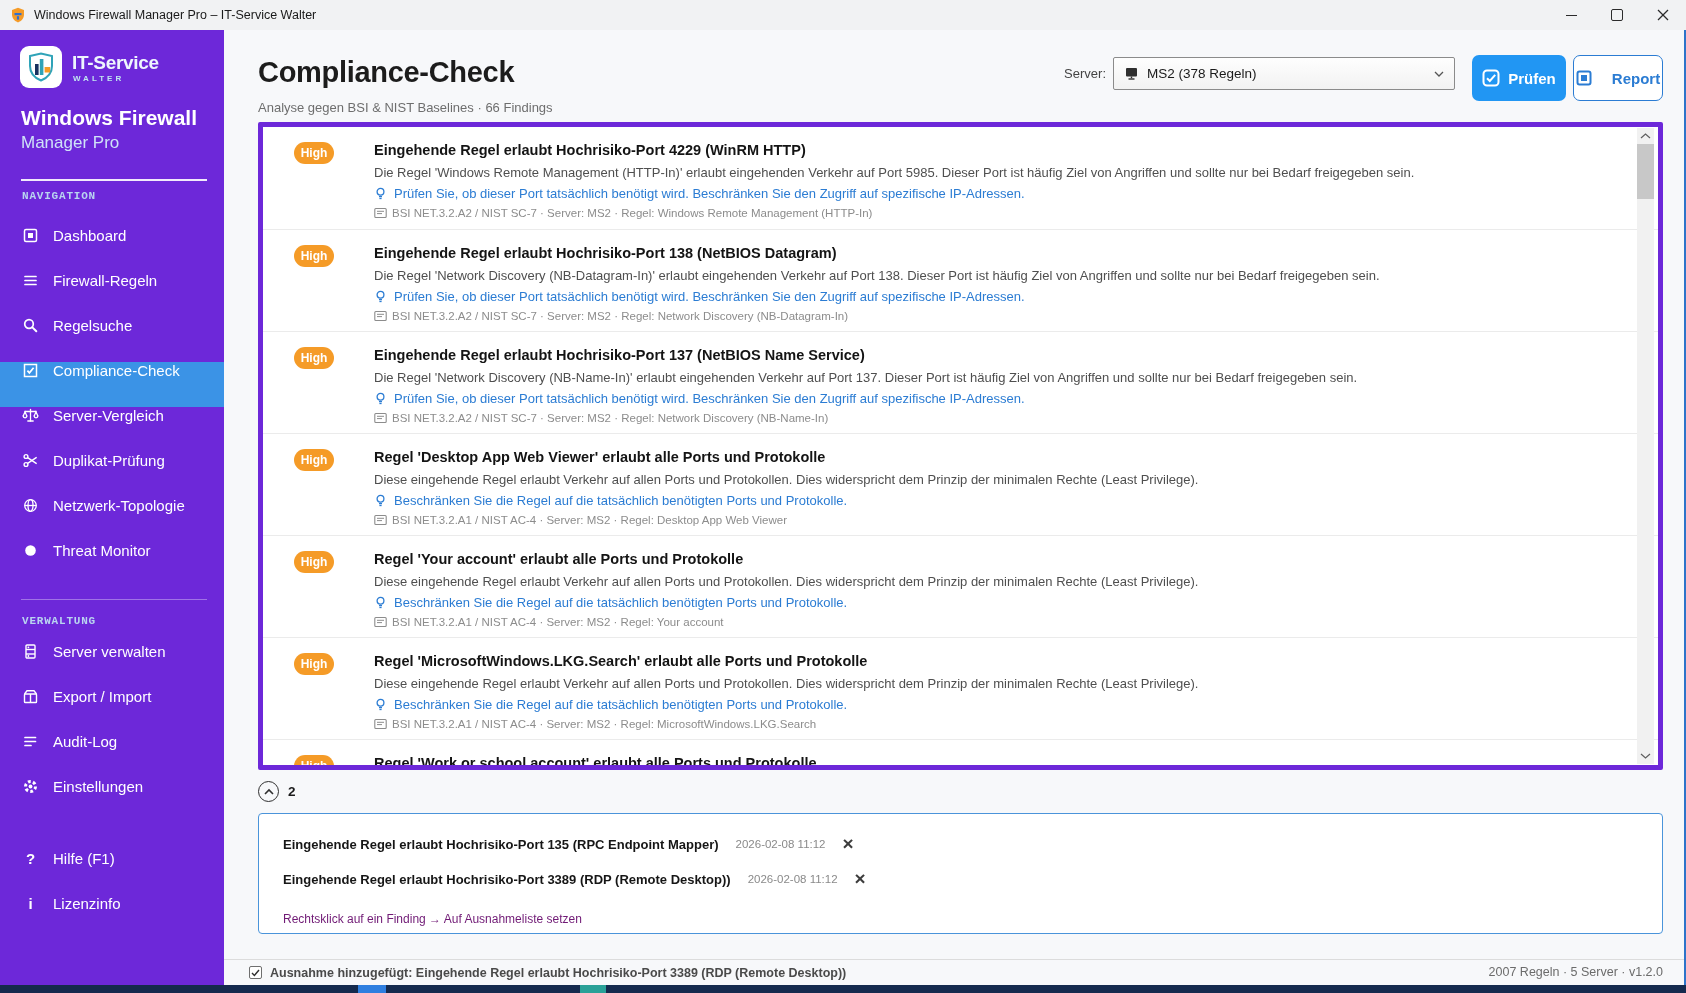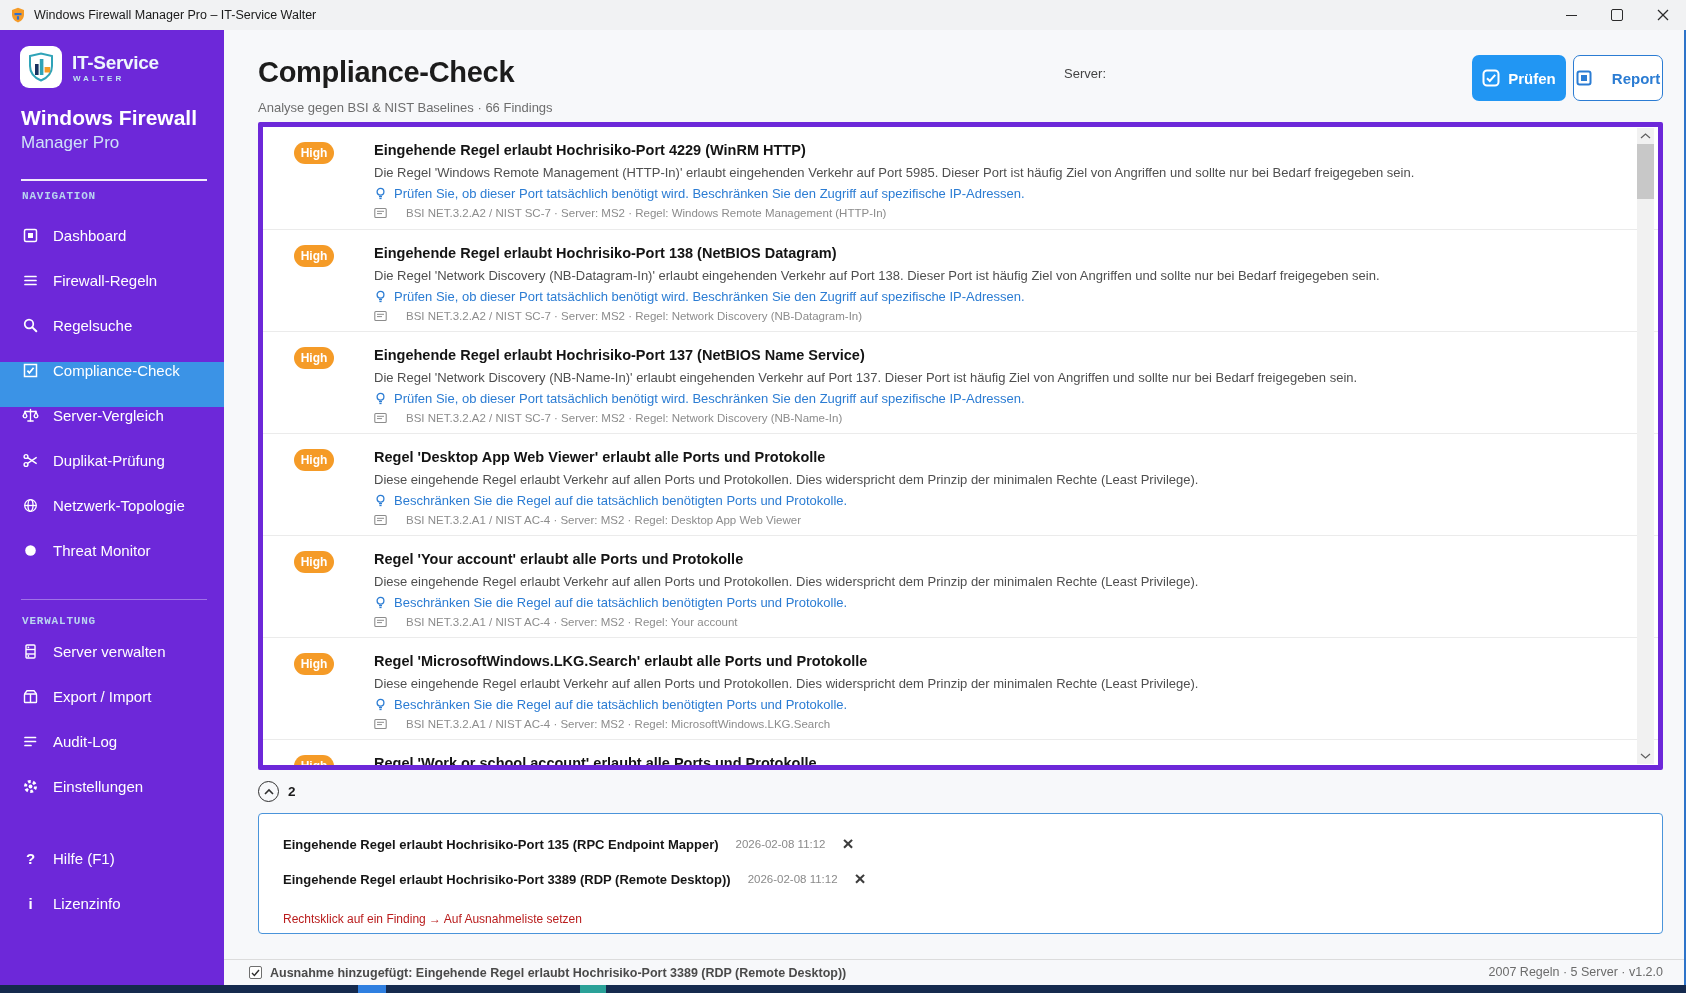--- a/index.html
+++ b/index.html
@@ -50,39 +50,39 @@
   
   .card{position:absolute;left:34px;top:92px;width:1405px;height:648px;background:#fff;border:5px solid #6d28d9;border-radius:2px;box-sizing:border-box;overflow:hidden;}
   .finding{height:102px;box-sizing:border-box;display:flex;padding:15px 60px 0 31px;}
   .finding + .finding{border-top:1px solid #ebebeb;}
   .sev-badge{width:40px;height:22px;margin-right:40px;flex:none;background:#f59b27;border-radius:12px;color:#fff;
     font-size:12px;font-weight:bold;display:flex;align-items:center;justify-content:center;}
   .f-body{min-width:0;}
   .f-title{font-size:14.5px;font-weight:bold;color:#141414;white-space:nowrap;overflow:hidden;}
   .f-desc{margin-top:7px;font-size:13px;color:#4f4f4f;white-space:nowrap;overflow:hidden;}
   .f-tip{margin-top:6px;font-size:13px;color:#2b7cd3;white-space:nowrap;overflow:hidden;display:flex;align-items:center;gap:7px;}
-  .f-meta{margin-top:6px;font-size:11.5px;color:#8c8c8c;white-space:nowrap;overflow:hidden;display:flex;align-items:center;gap:19px;}
+  .f-meta{margin-top:6px;font-size:11.5px;color:#8c8c8c;white-space:nowrap;overflow:hidden;display:flex;align-items:center;gap:5px;}
 
   .vscroll{position:absolute;top:1px;right:4px;bottom:1px;width:17px;background:#f1f1f1;}
   .vs-up{position:absolute;top:5px;left:3px;}
   .vs-down{position:absolute;bottom:5px;left:3px;}
   .vs-thumb{position:absolute;top:16px;left:0;width:17px;height:55px;background:#c8c8c8;}
 
   
   .expander{position:absolute;left:34px;top:751px;display:flex;align-items:center;gap:9px;}
   .exp-circle{width:21px;height:21px;border:1.6px solid #2f2f2f;border-radius:50%;display:flex;align-items:center;justify-content:center;box-sizing:border-box;}
   .exp-count{font-size:13.5px;font-weight:bold;color:#1a1a1a;}
 
   .exc-panel{position:absolute;left:34px;top:783px;width:1405px;height:121px;box-sizing:border-box;background:#fff;
     border:1.5px solid #4a94da;border-radius:4px;padding:21px 24px 0 24px;}
   .exc-item{display:flex;align-items:center;gap:17px;height:18px;margin-bottom:17px;}
   .exc-title{font-size:13px;font-weight:bold;color:#161616;white-space:nowrap;}
   .exc-time{font-size:11.5px;color:#8a8a8a;white-space:nowrap;}
   .exc-x{font-size:19px;font-weight:bold;color:#3d3d3d;line-height:16px;}
-  .exc-hint{margin-top:24px;font-size:12px;color:#b91c1c;}
+  .exc-hint{margin-top:24px;font-size:12px;color:#701a75;}
 
   
   .statusbar{position:absolute;left:0;bottom:0;width:1462px;height:25px;border-top:1px solid #dcdcdc;background:#f7f8fa;}
   .status-left{position:absolute;left:25px;top:0;height:25px;display:flex;align-items:center;gap:8px;}
   .status-check{width:13px;height:13px;border:1.5px solid #6f6f6f;border-radius:2px;box-sizing:border-box;display:flex;align-items:center;justify-content:center;background:#fff;}
   .status-msg{font-size:12.5px;color:#4a4a4a;white-space:nowrap;font-weight:bold;}
   .status-right{position:absolute;right:23px;top:0;line-height:25px;font-size:12.5px;color:#6b6b6b;}
 
   .right-edge{position:absolute;right:0;top:30px;bottom:8px;width:2px;background:#2e74c9;}
   .taskbar{position:absolute;left:0;top:985px;width:1686px;height:8px;background:#152a4e;}
@@ -294,20 +294,31 @@
         <span class="nlabel">Lizenzinfo</span>
       </div>
     </div>
   </aside>
 
   <main class="main">
     <div class="h1">Compliance-Check</div>
     <div class="subtitle">Analyse gegen BSI &amp; NIST Baselines · 66 Findings</div>
 
     <div class="server-label">Server:</div>
+    <div class="dropdown">
+      <svg width="15" height="15" viewBox="0 0 15 15">
+        <rect x="2" y="2" width="11" height="8.5" rx="1" fill="#2f2f2f"></rect>
+        <line x1="7.5" y1="10.5" x2="7.5" y2="12.2" stroke="#2f2f2f" stroke-width="1.4"></line>
+        <line x1="4.5" y1="13" x2="10.5" y2="13" stroke="#2f2f2f" stroke-width="1.4"></line>
+      </svg>
+      <span class="dd-text">MS2 (378 Regeln)</span>
+      <svg width="10" height="6" viewBox="0 0 10 6">
+        <polyline points="1,1 5,5 9,1" fill="none" stroke="#555" stroke-width="1.3"></polyline>
+      </svg>
+    </div>
 
     <div class="btn-check">
       <svg width="18" height="18" viewBox="0 0 18 18">
         <rect x="1.5" y="1.5" width="15" height="15" rx="3.5" fill="none" stroke="#fff" stroke-width="2"></rect>
         <polyline points="5,9.2 7.8,12 13.2,5.8" fill="none" stroke="#fff" stroke-width="2"></polyline>
       </svg>
       <span>Prüfen</span>
     </div>
     <div class="btn-report">
       <svg width="16" height="16" viewBox="0 0 16 16">

